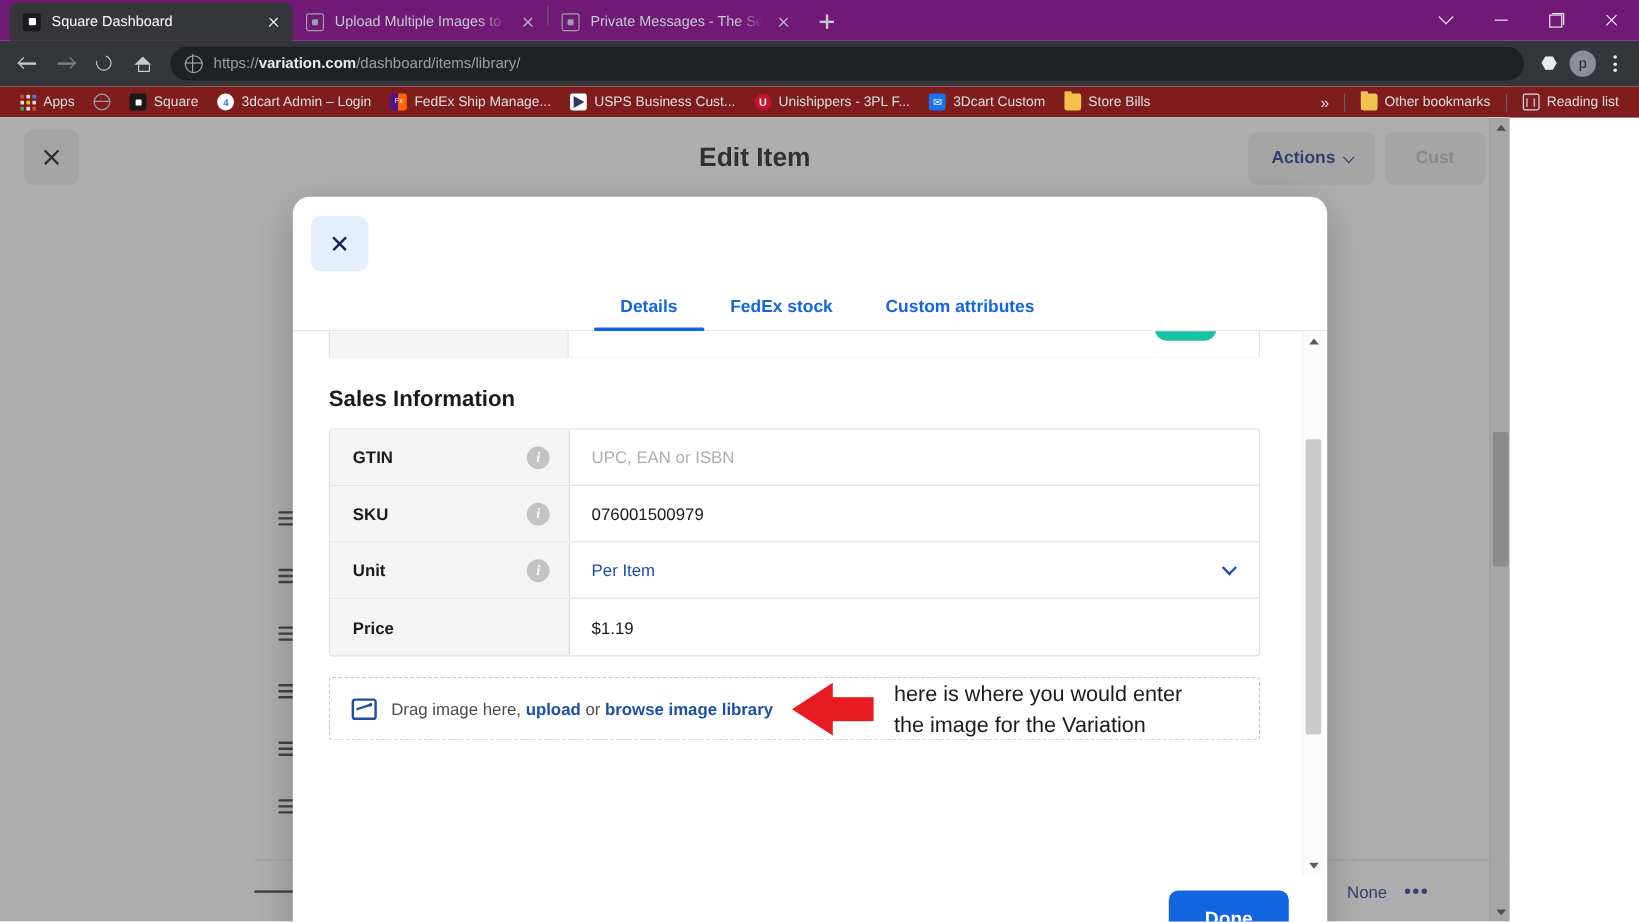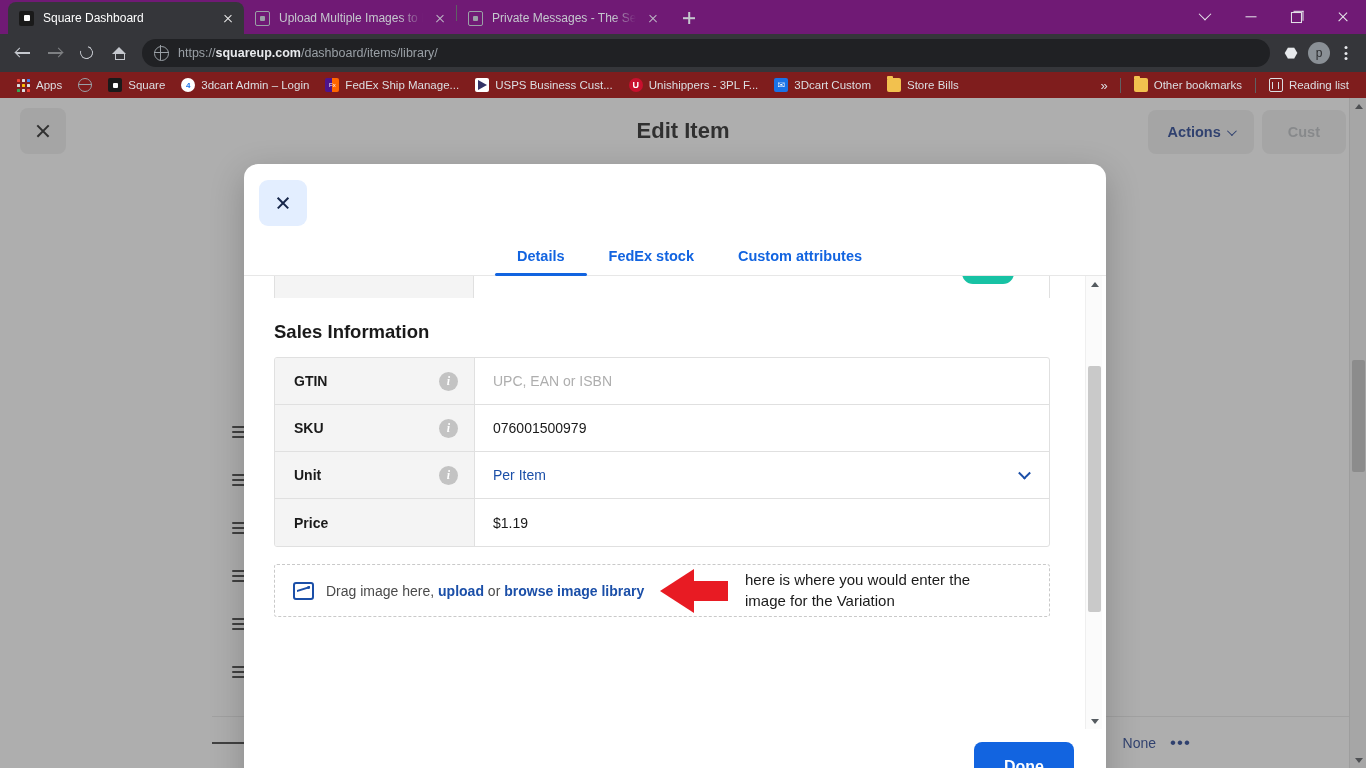--- a/index.html
+++ b/index.html
@@ -212,21 +212,21 @@
   }
   .ico-reading::after {
     content:""; width:5px; height:7px; border-left:1.2px solid #dcdfe3;
     border-right:1.2px solid #dcdfe3;
   }
   .chev-more { padding:0 7px; font-size:13px; color:#dcdfe3; }
   .bm-divider { width:1px; height:15px; background:#5f6163; margin:0 5px; }
   .bm-right { position:absolute; right:9px; display:flex; align-items:center; }
 
   
-  .viewport { position:absolute; left:0; top:98px; width:1366px; height:670px; background:#ffffff; }
+  .viewport { position:absolute; left:0; top:98px; width:1258px; height:670px; background:#ffffff; }
 
   
   .page { position:absolute; inset:0; background:#ffffff; }
   .page-header {
     height:68px; display:flex; align-items:center; position:relative;
   }
   .pg-close {
     position:absolute; left:20px; top:10px; width:46px; height:46px;
     border-radius:8px; background:#efefef; color:#1a1a1a;
   }
@@ -423,21 +423,21 @@
   .annot-arrow .shaft {
     position:absolute; right:0; top:12px; width:36px; height:20px; background:#e81b23;
   }
   .annot-arrow .head {
     position:absolute; left:0; top:0; width:0; height:0;
     border-top:22px solid transparent; border-bottom:22px solid transparent;
     border-right:34px solid #e81b23;
   }
   .annot-text {
     position:absolute; left:470px; top:50%; transform:translateY(-50%);
-    font-size:15px; color:#1a1a1a; line-height:1.45; width:250px;
+    font-size:18px; color:#1a1a1a; line-height:1.45; width:250px;
   }
 
   
   .m-scroll {
     position:absolute; right:4px; top:0; width:17px; bottom:0; background:#fbfbfb;
     border-left:1px solid #efefef;
   }
   .ms-arrow { position:absolute; left:0; width:17px; height:17px; }
   .ms-arrow::after {
     content:""; position:absolute; left:50%; top:50%; width:0; height:0;
@@ -505,21 +505,21 @@
     </div>
     <div class="nav-btn">
         <span class="reload"></span>
       </div>
     <div class="nav-btn">
         <span class="home"></span>
       </div>
 
     <div class="omnibox">
       <span class="globe"></span>
-      <span class="url"><span>https://</span><b>squareup.com</b><span>/dashboard/items/library/</span></span>
+      <span class="url"><span>https://</span><b>variation.com</b><span>/dashboard/items/library/</span></span>
     </div>
 
     <div class="tb-right">
       <div class="ext-icon"></div>
       <div class="avatar">p</div>
       <div class="kebab">
           <i></i>
           <i></i>
           <i></i>
         </div>

